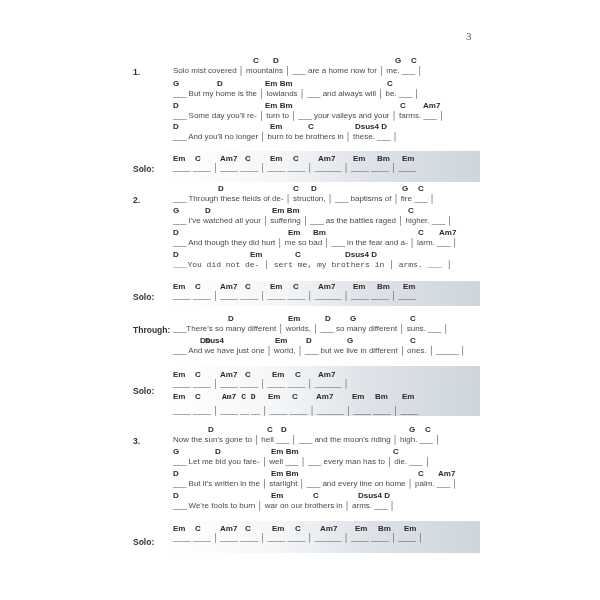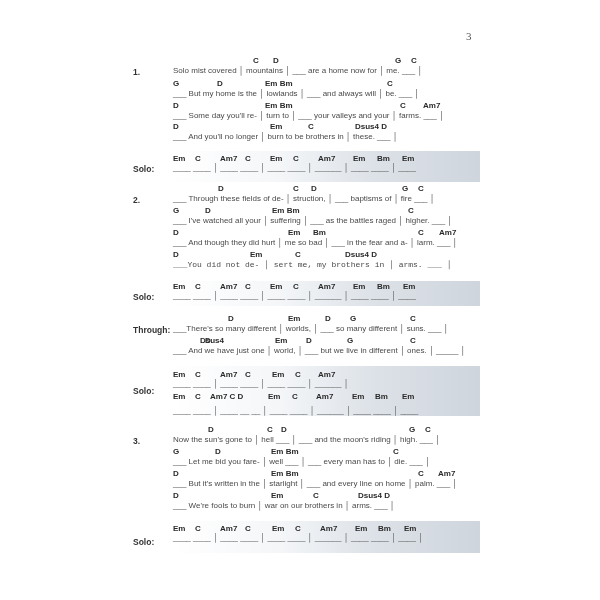--- a/index.html
+++ b/index.html
@@ -110,21 +110,21 @@
     <div class="chord" style="left: 173px; top: 370px;">Em</div>
     <div class="chord" style="left: 195px; top: 370px;">C</div>
     <div class="chord" style="left: 220px; top: 370px;">Am7</div>
     <div class="chord" style="left: 245px; top: 370px;">C</div>
     <div class="chord" style="left: 272px; top: 370px;">Em</div>
     <div class="chord" style="left: 295px; top: 370px;">C</div>
     <div class="chord" style="left: 318px; top: 370px;">Am7</div>
     <div class="solo-line" style="left: 173px; top: 379px;">____ ____ │ ____ ____ │ ____ ____ │ ______ │</div>
     <div class="chord" style="left: 173px; top: 392px;">Em</div>
     <div class="chord" style="left: 195px; top: 392px;">C</div>
-    <div class="chord" style="left: 210px; top: 392px;">Am7 C D</div>
+    <div class="chord" style="left: 222px; top: 392px; font-family: Liberation Mono, monospace;">Am7 C D</div>
     <div class="chord" style="left: 268px; top: 392px;">Em</div>
     <div class="chord" style="left: 292px; top: 392px;">C</div>
     <div class="chord" style="left: 316px; top: 392px;">Am7</div>
     <div class="chord" style="left: 352px; top: 392px;">Em</div>
     <div class="chord" style="left: 375px; top: 392px;">Bm</div>
     <div class="chord" style="left: 402px; top: 392px;">Em</div>
     <div class="solo-line" style="left: 173px; top: 406px;">____ ____ │ ____ __ __ │ ____ ____ │ ______ │ ____ ____ │ ____</div>
     <div class="section-label" style="top: 436px;">3.</div>
     <div class="chord" style="left: 208px; top: 425px;">D</div>
     <div class="chord" style="left: 267px; top: 425px;">C</div>

